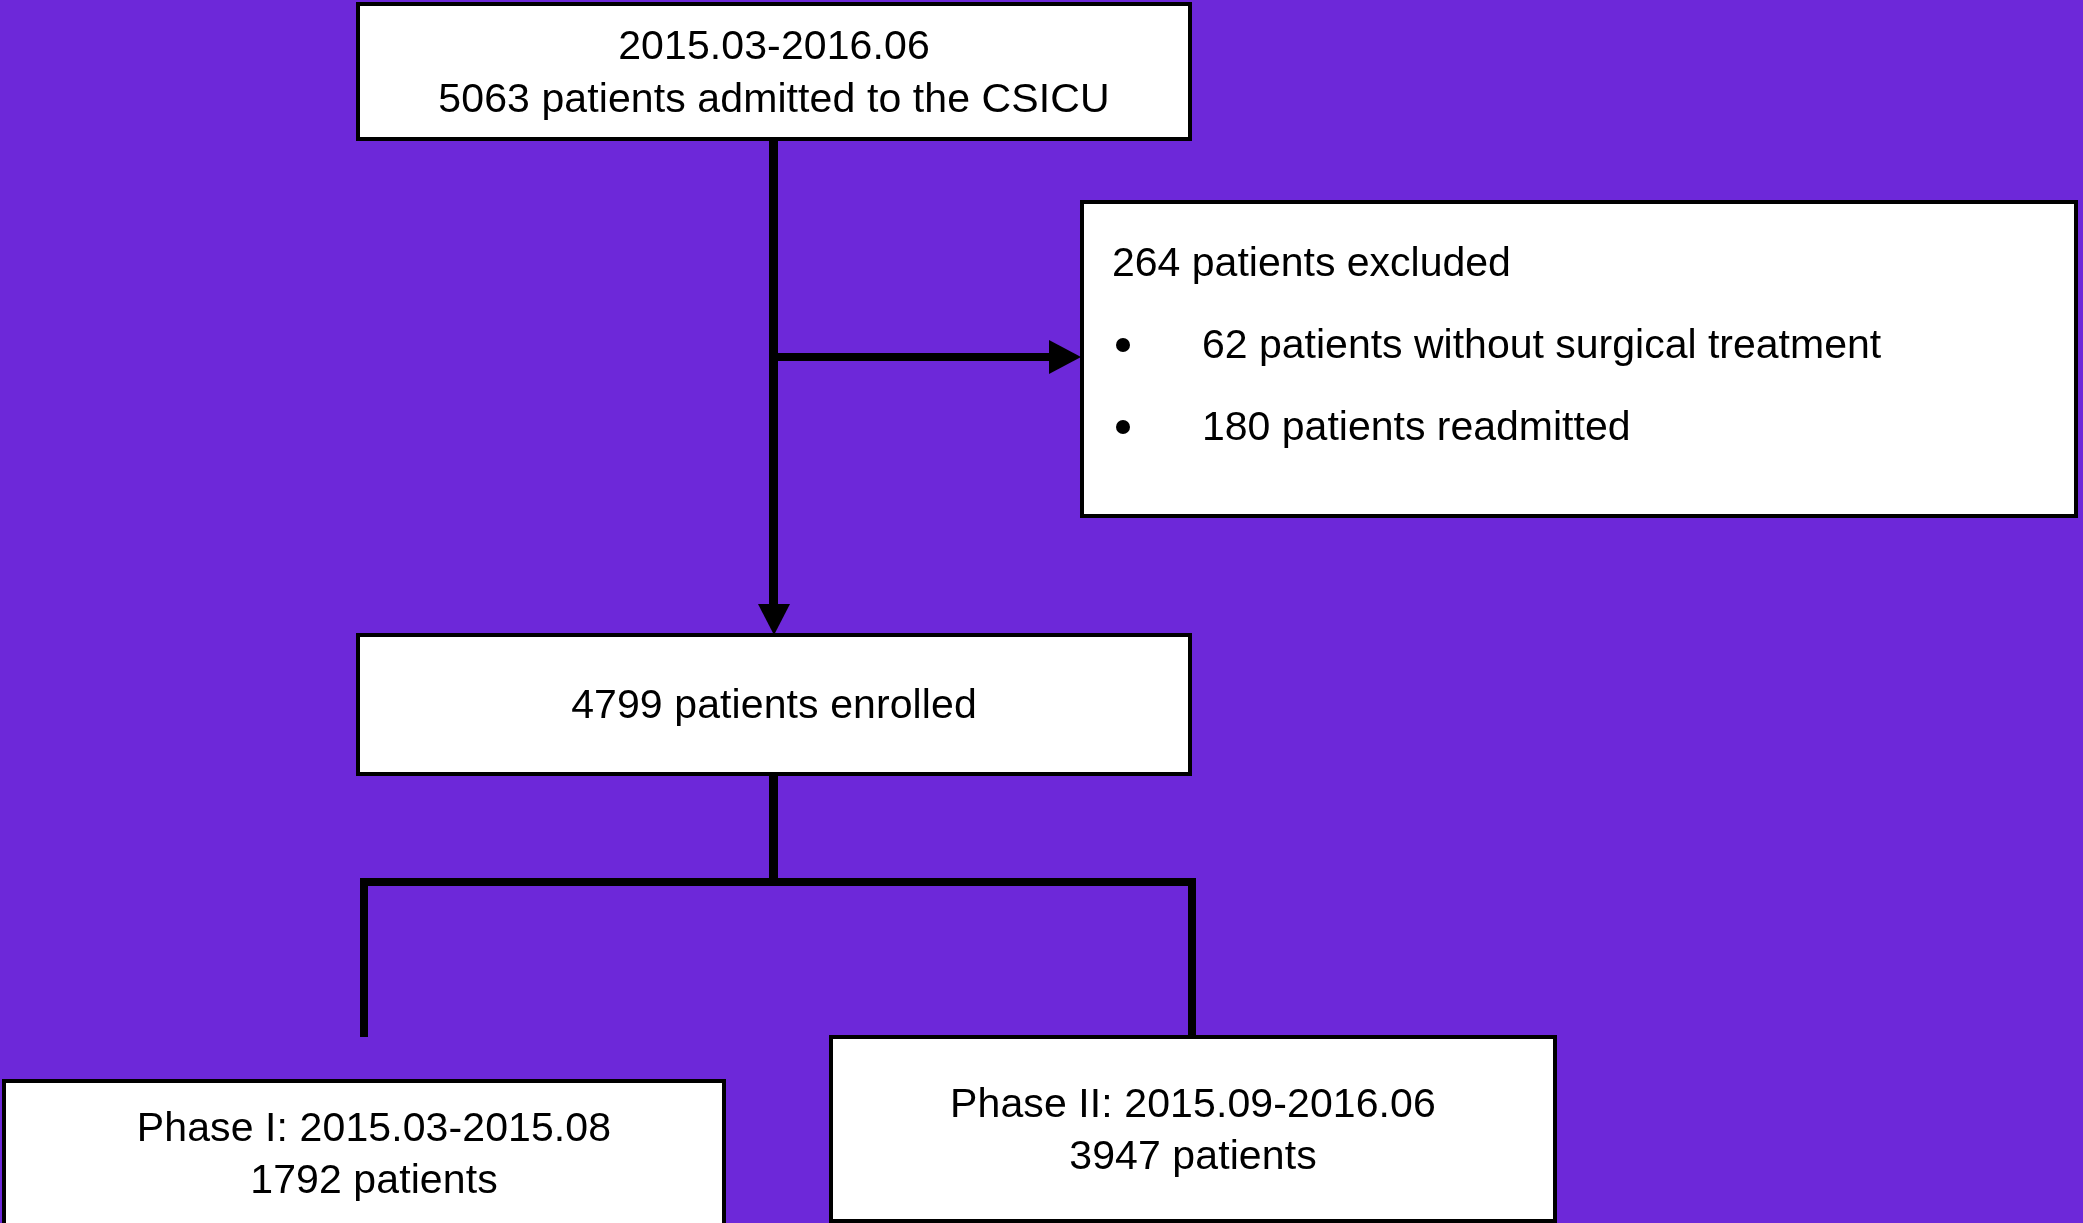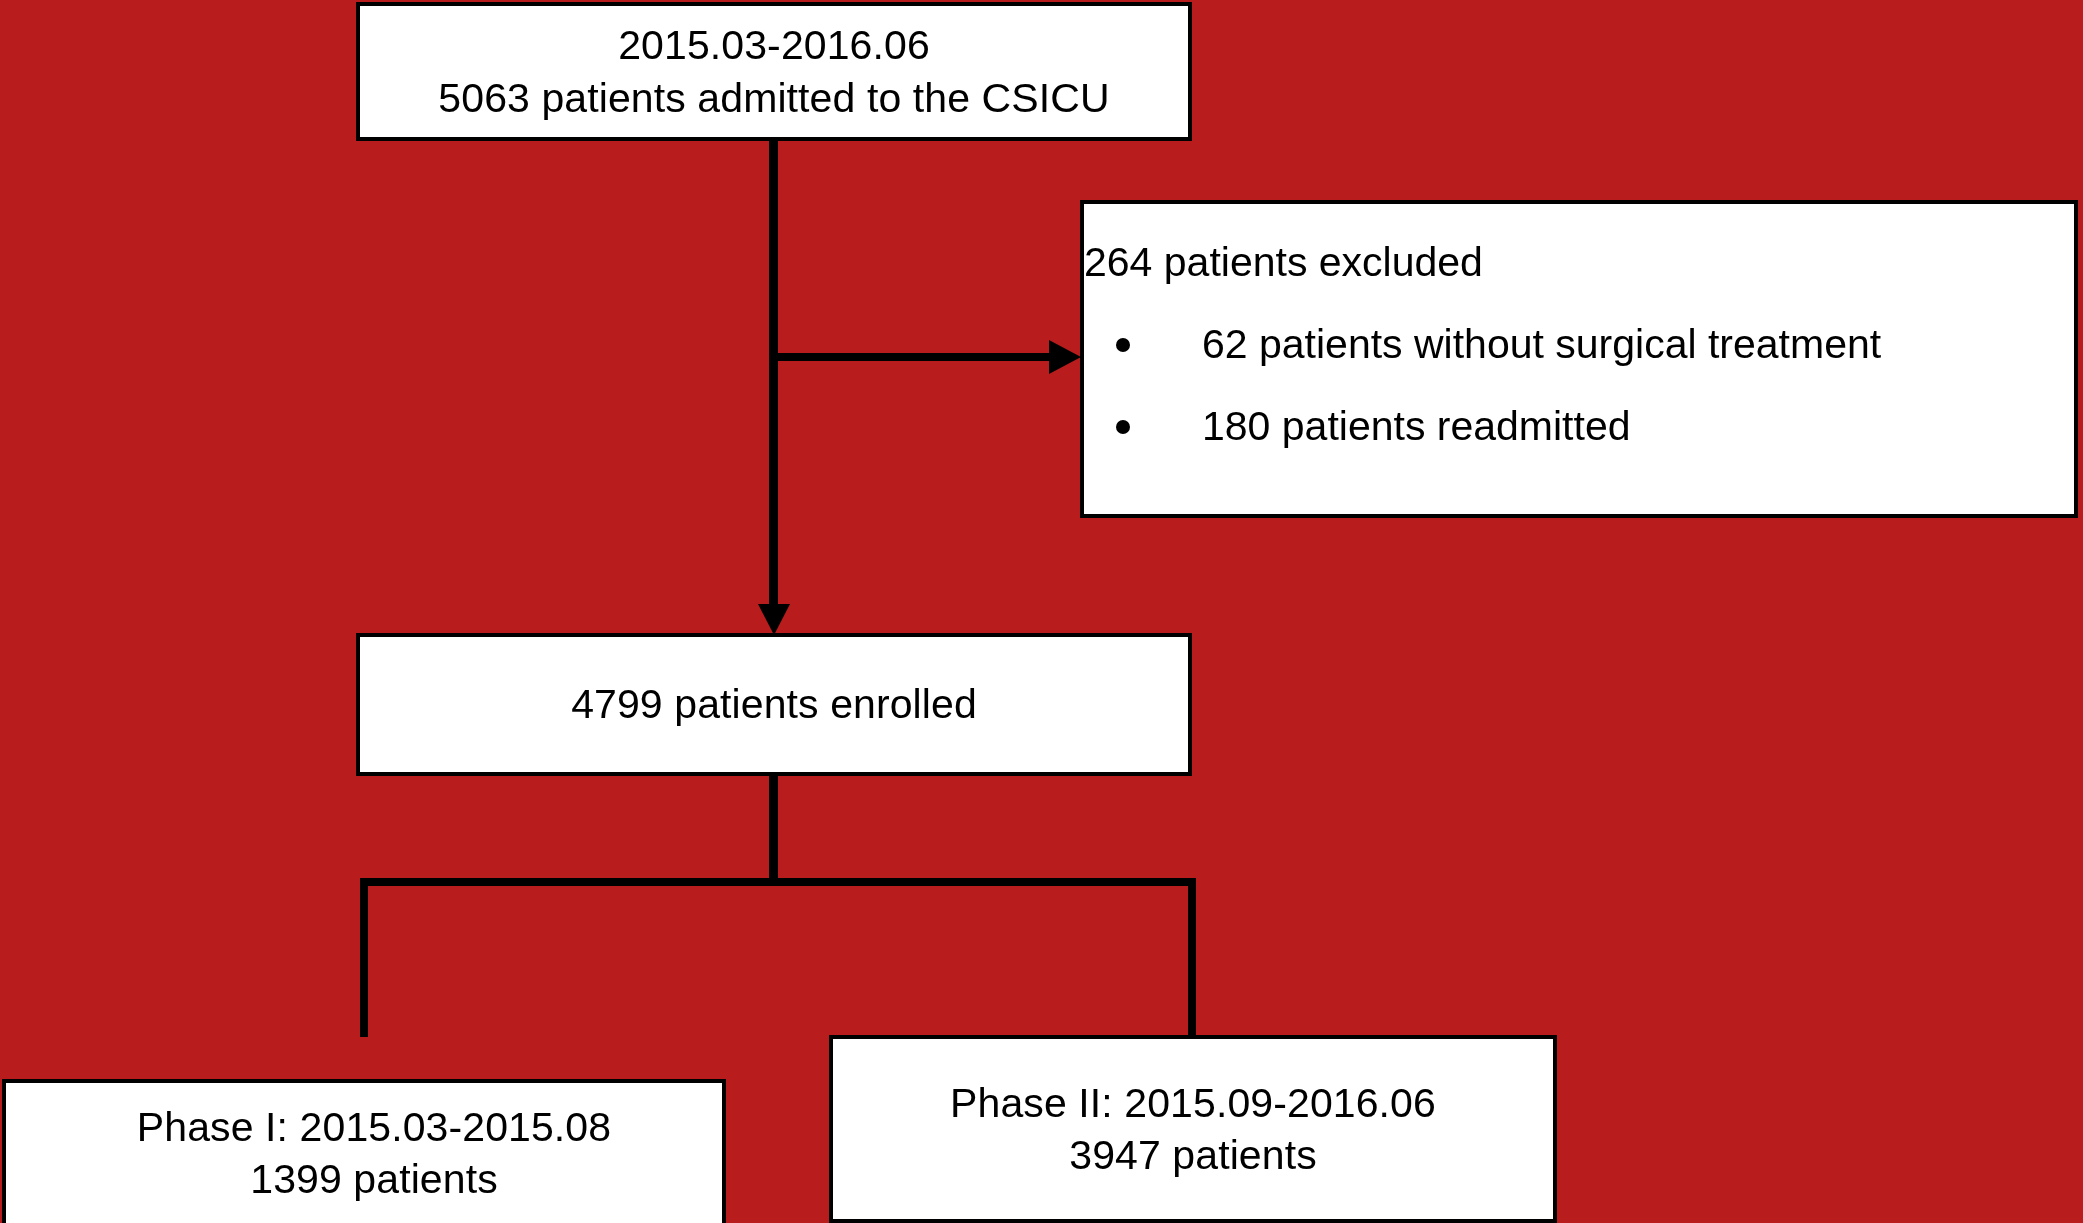--- a/index.html
+++ b/index.html
@@ -8,21 +8,21 @@
     background: #ffffff;
   }
   body {
     font-family: "Liberation Sans", sans-serif;
     color: #000000;
   }
   #flowchart {
     position: relative;
     width: 2083px;
     height: 1223px;
-    background: #b91c1c;
+    background: #6d28d9;
     overflow: hidden;
   }
 
   
   .node {
     position: absolute;
     box-sizing: border-box;
     border: 4px solid #000000;
     background: #ffffff;
     display: flex;
@@ -70,20 +70,21 @@
     left: 1080px;
     top: 200px;
     width: 998px;
     height: 318px;
     display: block;
     padding: 24px 0 0 0;
   }
   #node-excluded .excl-heading {
     font-size: 41px;
     line-height: 1.0;
+    padding-left: 28px;
     margin-top: 14px;
     white-space: nowrap;
   }
   #node-excluded ul.excl-list {
     list-style: none;
     margin: 0;
     padding: 0;
   }
   #node-excluded ul.excl-list li {
     position: relative;
@@ -209,21 +210,21 @@
     <div class="line">4799 patients enrolled</div>
   </div>
 
   <div class="conn" id="conn-trunk-split"></div>
   <div class="conn" id="conn-bracket-bar"></div>
   <div class="conn" id="conn-drop-phase-1"></div>
   <div class="conn" id="conn-drop-phase-2"></div>
 
   <div class="node" id="node-phase-1">
     <div class="line">Phase I: 2015.03-2015.08</div>
-    <div class="line">1399 patients</div>
+    <div class="line">1792 patients</div>
   </div>
 
   <div class="node" id="node-phase-2">
     <div class="line">Phase II: 2015.09-2016.06</div>
     <div class="line">3947 patients</div>
   </div>
 
 </div>
 
 </body></html>

